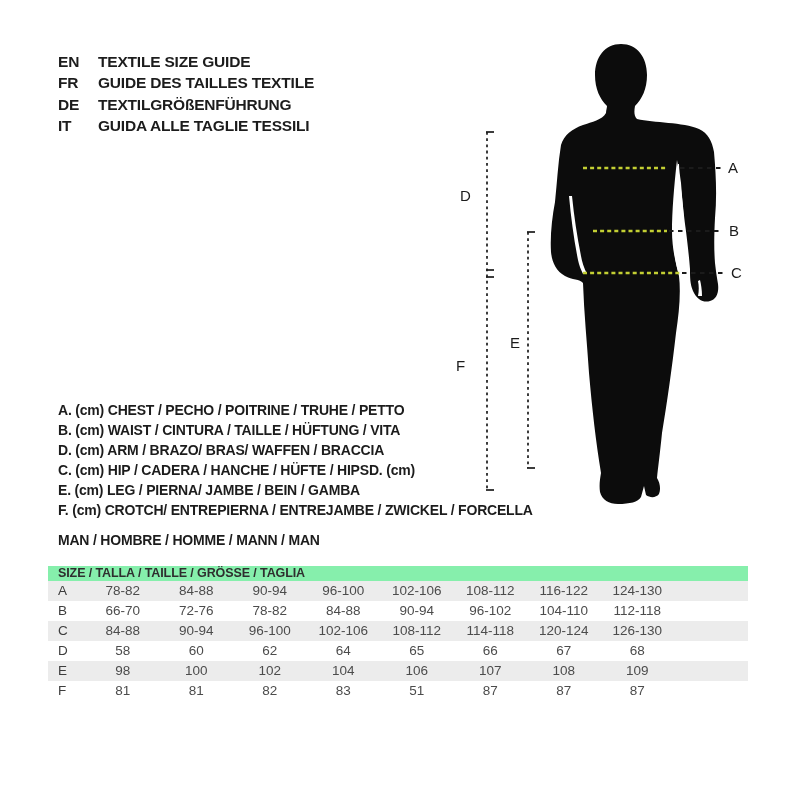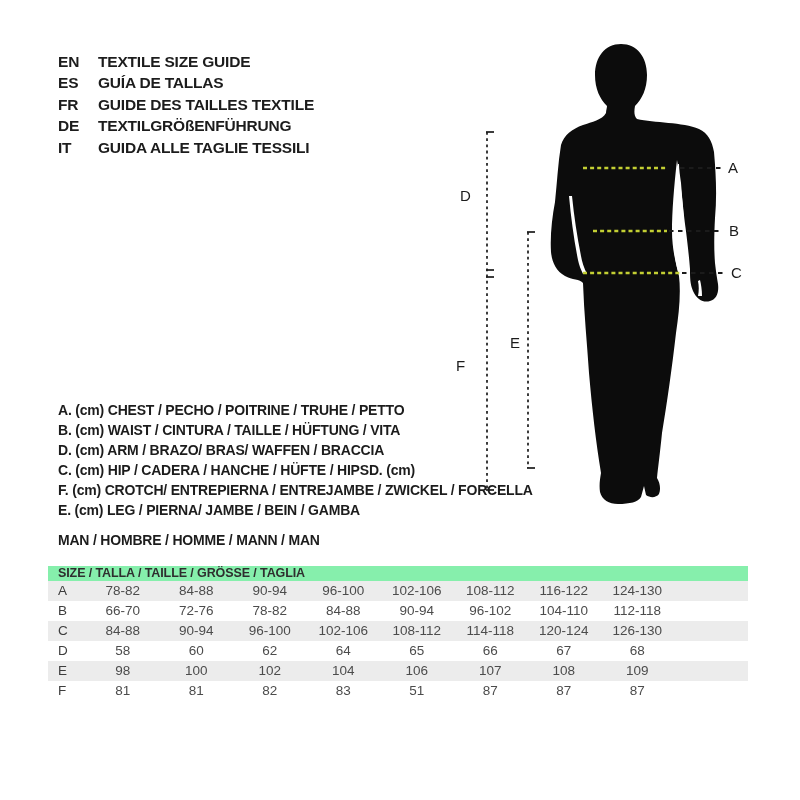--- a/index.html
+++ b/index.html
@@ -42,24 +42,20 @@
 </style>
 </head>
 <body>
 
 <div class="page">
 
   <div class="lang-block">
     <div class="lang-row">
       <span class="lang-code">EN</span>
       <span class="lang-title">TEXTILE SIZE GUIDE</span>
-    </div>
-    <div class="lang-row">
-      <span class="lang-code">ES</span>
-      <span class="lang-title">GUÍA DE TALLAS</span>
     </div>
     <div class="lang-row">
       <span class="lang-code">FR</span>
       <span class="lang-title">GUIDE DES TAILLES TEXTILE</span>
     </div>
     <div class="lang-row">
       <span class="lang-code">DE</span>
       <span class="lang-title">TEXTILGRÖßENFÜHRUNG</span>
     </div>
     <div class="lang-row">
@@ -157,22 +153,22 @@
       <text class="marker-label" x="70" y="320">E</text>
       <text class="marker-label" x="16" y="343">F</text>
     </svg>
   </div>
 
   <div class="legend">
     <div class="legend-row">A. (cm) CHEST / PECHO / POITRINE / TRUHE / PETTO</div>
     <div class="legend-row">B. (cm) WAIST / CINTURA / TAILLE / HÜFTUNG / VITA</div>
     <div class="legend-row">D. (cm) ARM / BRAZO/ BRAS/ WAFFEN / BRACCIA</div>
     <div class="legend-row">C. (cm) HIP / CADERA / HANCHE / HÜFTE / HIPSD. (cm)</div>
+    <div class="legend-row">E. (cm) LEG / PIERNA/ JAMBE / BEIN / GAMBA</div>
     <div class="legend-row">F. (cm) CROTCH/ ENTREPIERNA / ENTREJAMBE / ZWICKEL / FORCELLA</div>
-    <div class="legend-row">E. (cm) LEG / PIERNA/ JAMBE / BEIN / GAMBA</div>
   </div>
 
   <div class="subject-line">MAN / HOMBRE / HOMME / MANN / MAN</div>
 
   <div class="size-table-wrap">
     <div class="table-band">SIZE / TALLA / TAILLE / GRÖSSE / TAGLIA</div>
     <table class="size-table">
       <colgroup>
         <col style="width:38px">
         <col style="width:73.5px">

